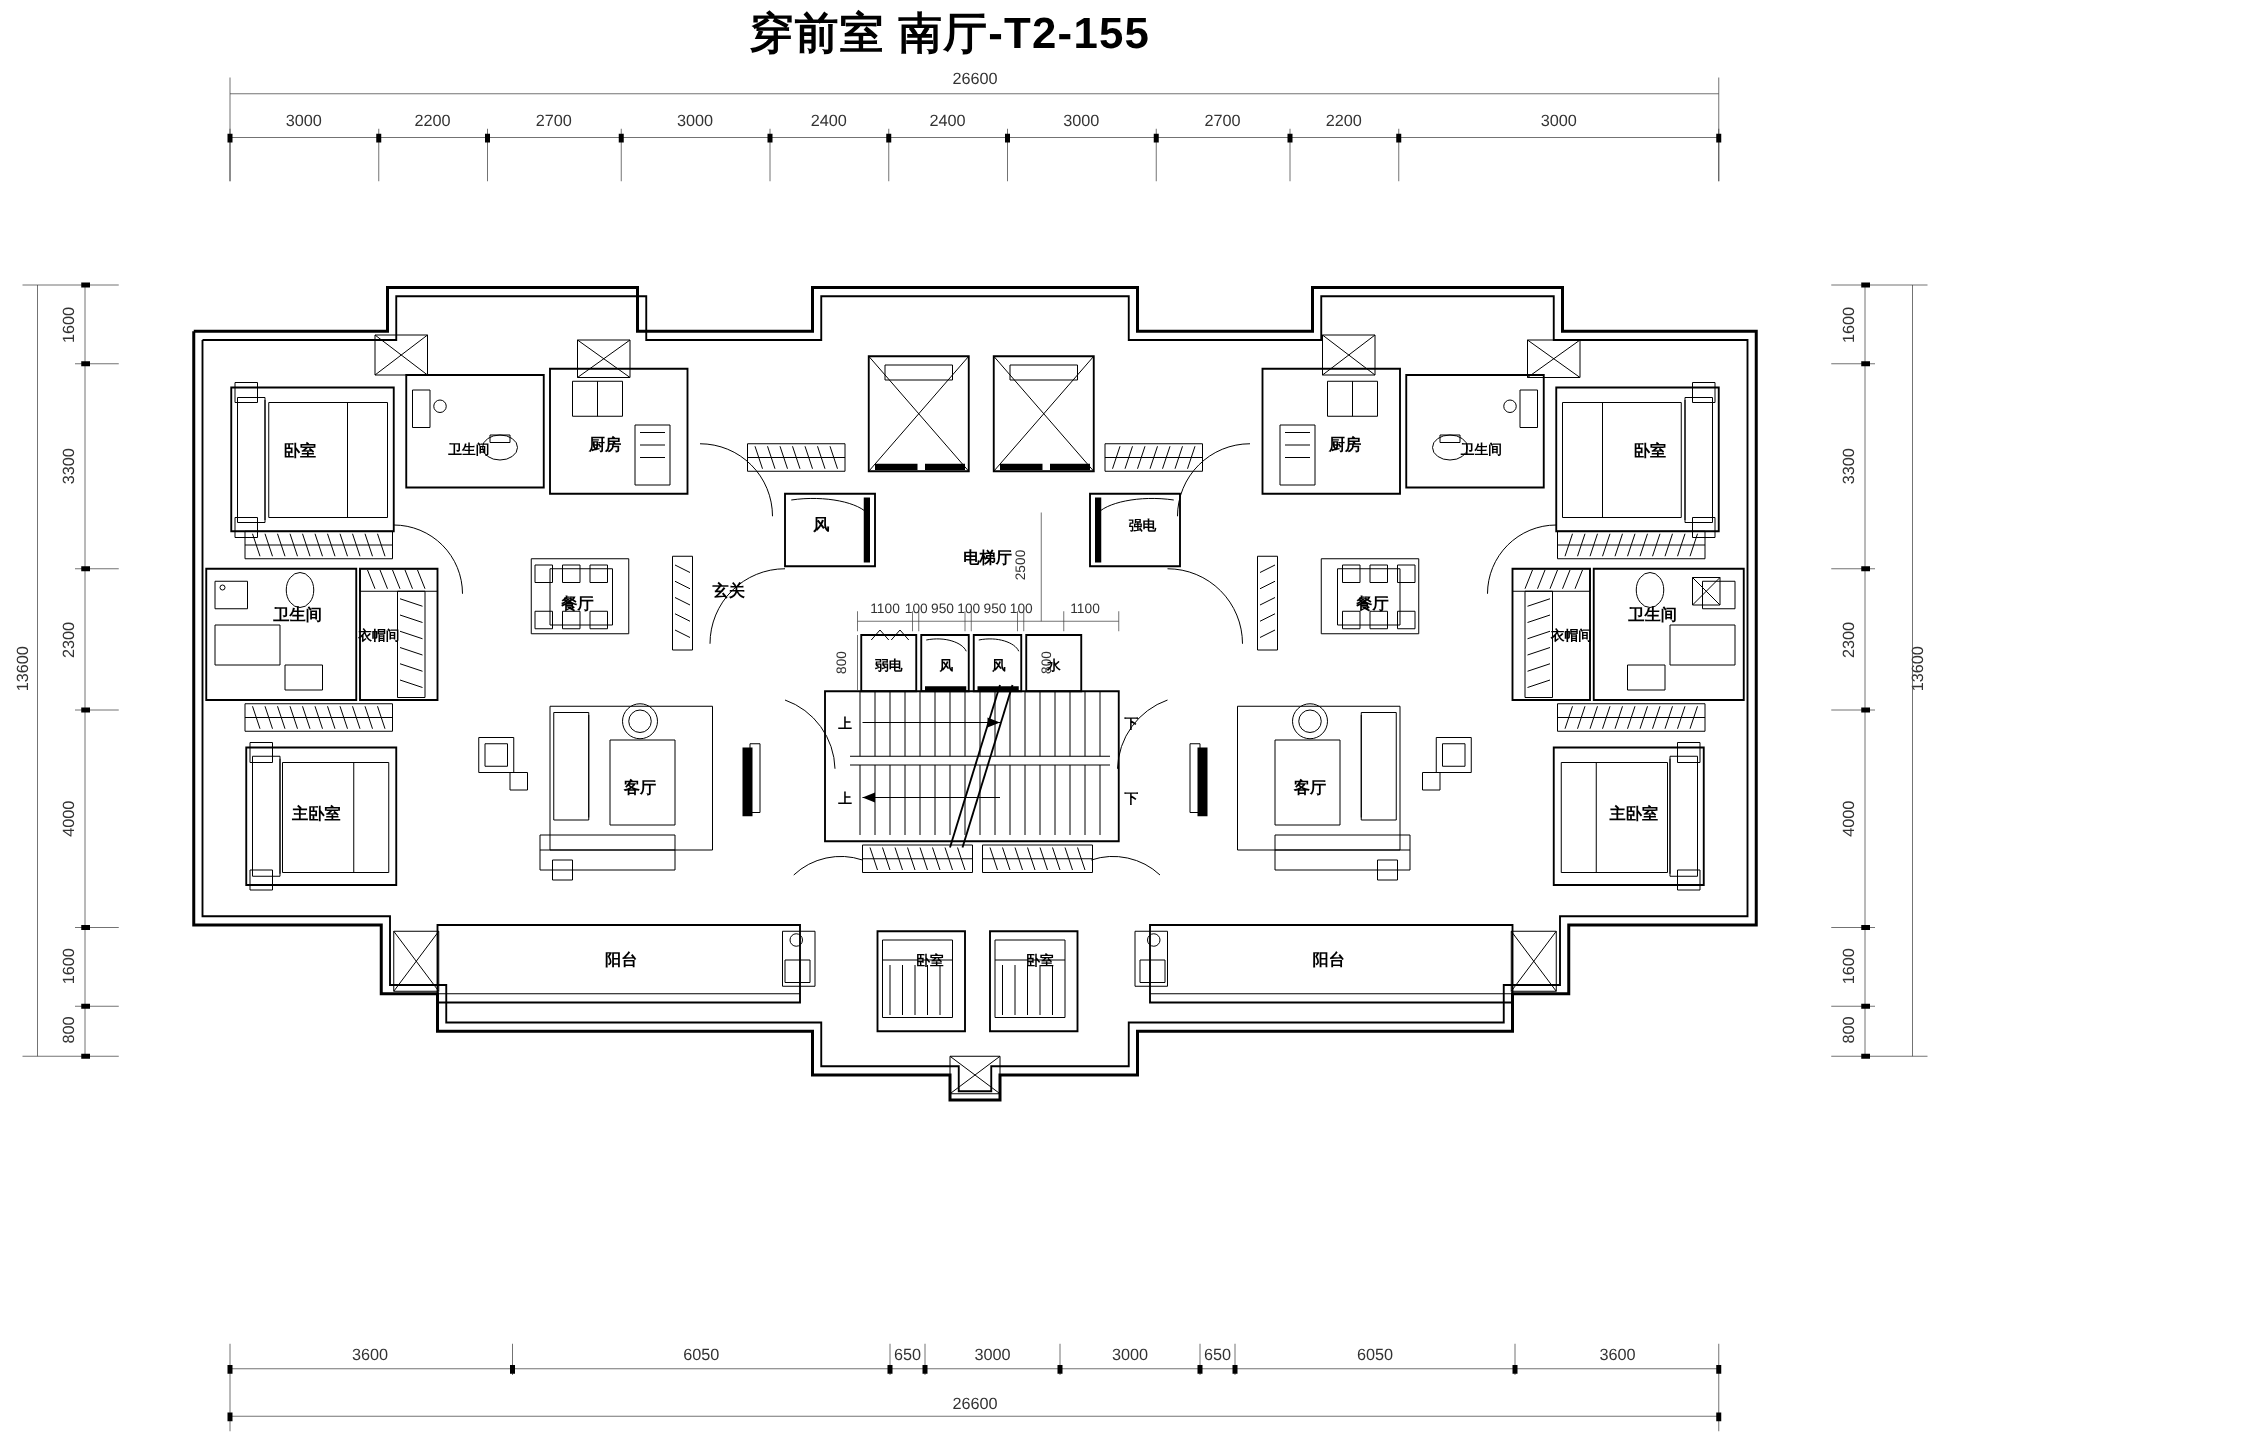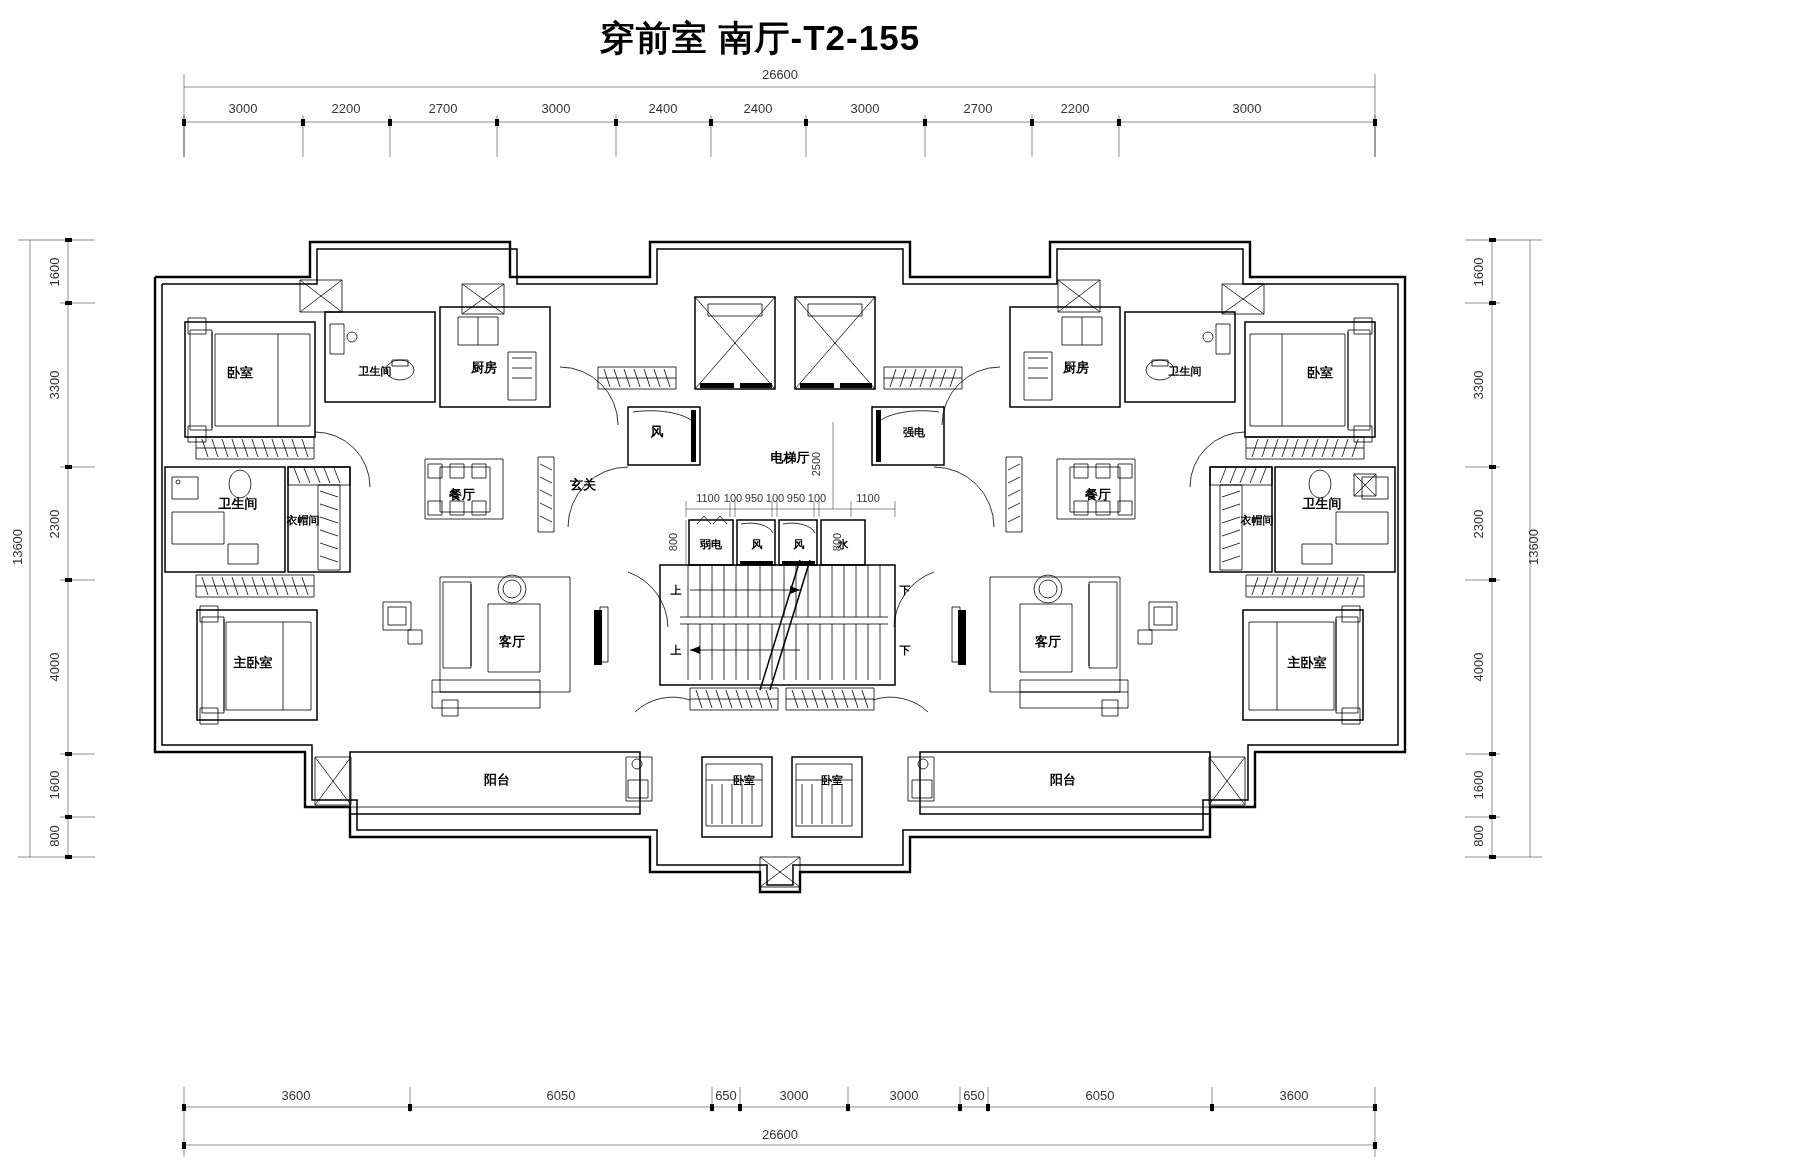--- a/index.html
+++ b/index.html
@@ -1,18 +1,18 @@
 <!DOCTYPE html>
 <html><head>
 <meta charset="utf-8">
 <style>
   html,body{margin:0;padding:0;background:#fff;}
   body{width:1800px;height:1163px;position:relative;
        font-family:"Liberation Sans","DejaVu Sans",sans-serif;color:#000;overflow:hidden;}
-  #stage{position:absolute;left:0;top:12px;width:1800px;height:887px;border-radius:16px;}
+  #stage{position:absolute;left:0;top:0;width:1800px;height:887px;border-radius:16px;}
   svg{position:absolute;left:0;top:0;}
   .ttl{font-size:35px;font-weight:700;letter-spacing:1px;}
   .dim{font-size:13px;fill:#333;font-family:"Liberation Sans",sans-serif;}
   .dimS{font-size:11px;fill:#333;}
   .rm{font-size:13px;fill:#000;font-weight:600;}
   .rmS{font-size:11px;fill:#000;font-weight:600;}
   .tot{font-size:13px;fill:#333;}
   line,polyline,rect,path,polygon,circle,ellipse{vector-effect:non-scaling-stroke;}
   .w{stroke:#000;fill:none;stroke-width:2.4;}
   .w2{stroke:#000;fill:none;stroke-width:1.5;}

